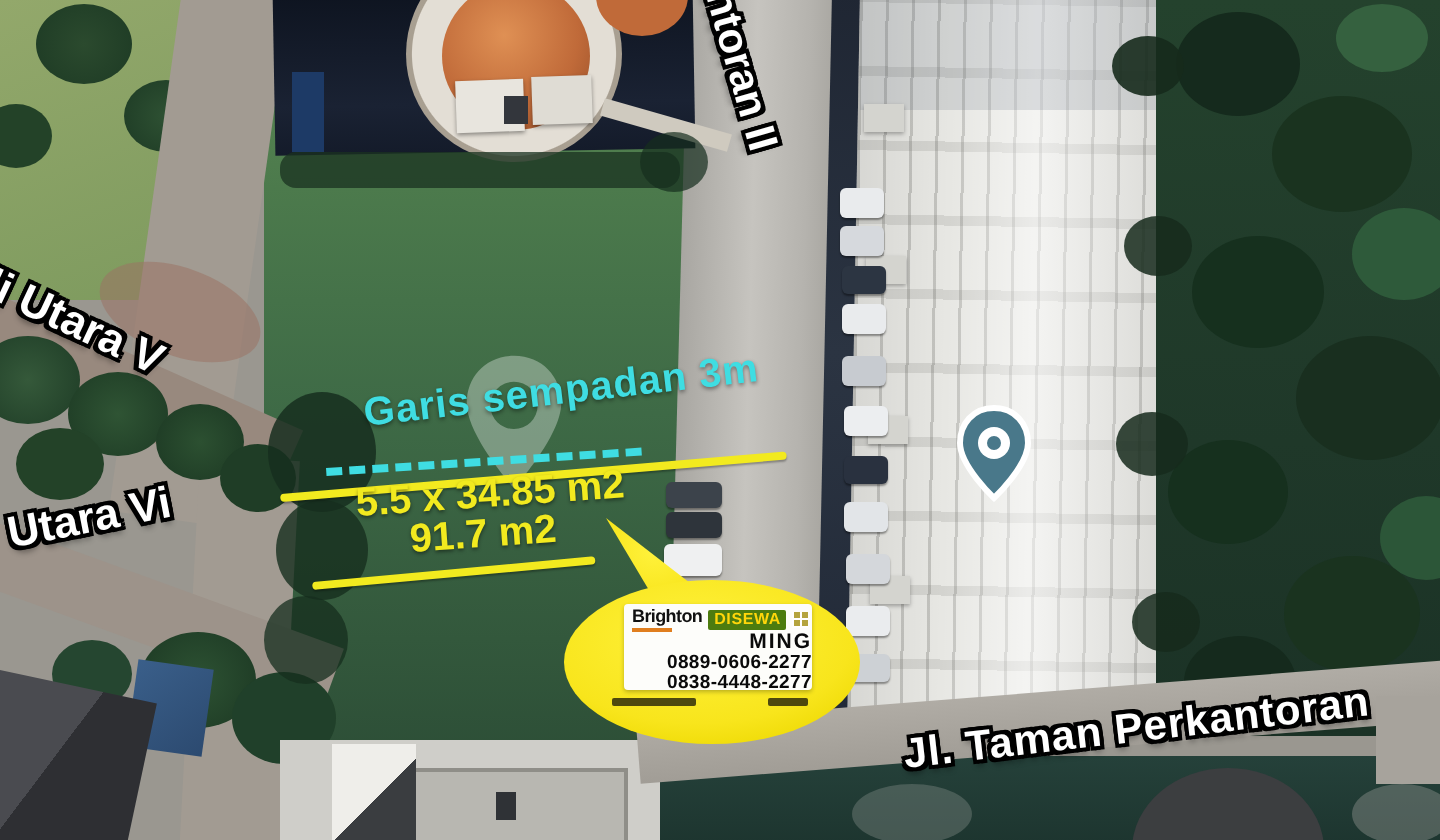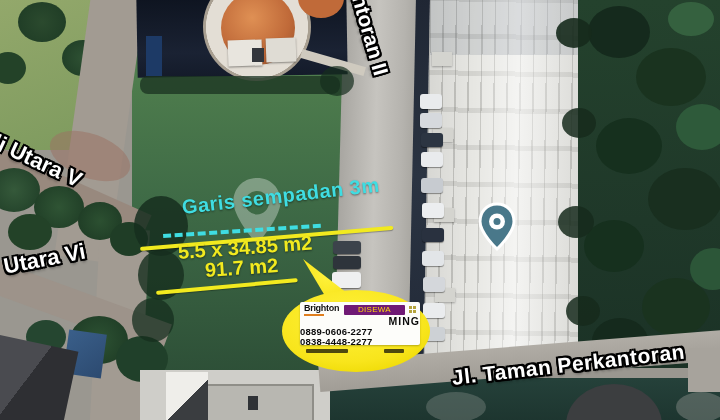--- a/index.html
+++ b/index.html
@@ -11,27 +11,27 @@
     text-shadow:-2px -2px 0 #000,2px -2px 0 #000,-2px 2px 0 #000,2px 2px 0 #000,
                 -2px 0 0 #000,2px 0 0 #000,0 -2px 0 #000,0 2px 0 #000,0 3px 3px rgba(0,0,0,.45);}
   .ann{position:absolute;font-weight:700;white-space:nowrap;text-shadow:0 1px 2px rgba(0,0,0,.45);}
   .yellowline{position:absolute;height:4px;background:#f2ea1f;transform-origin:0 0;border-radius:2px;box-shadow:0 1px 1px rgba(0,0,0,.3);}
   .car{position:absolute;border-radius:3px;box-shadow:0 1px 1px rgba(0,0,0,.4);}
   .wm{color:rgba(255,255,255,.33);font-weight:700;position:absolute;white-space:nowrap;}
   .card{position:absolute;background:#fdfdfa;border-radius:2px;box-shadow:0 1px 2px rgba(0,0,0,.25);}
   .card-row1{display:flex;align-items:center;padding:2px 4px 0 4px;gap:3px;}
   .brand{font-size:9px;font-weight:900;color:#111;letter-spacing:-.3px;line-height:1;}
   .brandbar{width:20px;height:2px;background:#e07e1e;margin-top:1px;}
-  .badge{margin-left:auto;background:#701a75;color:#ffd60a;font-size:8px;font-weight:400;
-    padding:1px 14px;border-radius:1px;letter-spacing:.3px;line-height:1.1;}
+  .badge{margin-left:auto;background:#4d7c0f;color:#ffd60a;font-size:8px;font-weight:700;
+    padding:1px 3px;border-radius:1px;letter-spacing:.3px;line-height:1.1;}
   .gridicon{width:8px;height:8px;background-color:#b5a43e;flex:0 0 auto;
     background-image:repeating-linear-gradient(0deg,#fff 0 1px,transparent 1px 4px),
                      repeating-linear-gradient(90deg,#fff 0 1px,transparent 1px 4px);}
   .agent{font-size:10.5px;font-weight:800;color:#0a0a0a;text-align:right;line-height:1.05;letter-spacing:1px;}
-  .phone{font-size:9.5px;font-weight:800;color:#0a0a0a;text-align:left;line-height:1.1;letter-spacing:.2px;}
+  .phone{font-size:9.5px;font-weight:800;color:#0a0a0a;text-align:right;line-height:1.1;letter-spacing:.2px;}
   .fineprint{position:absolute;height:4px;background:rgba(35,32,10,.8);border-radius:1px;}
 </style>
 </head>
 <body>
 
 <div id="stage">
 
   <div class="abs" style="left:132px;top:0;width:224px;height:376px;
        background:linear-gradient(180deg,#5d8a55 0%,#4c7a4c 25%,#3e6a46 55%,#33583c 85%,#2d4f37 100%);"></div>
 
@@ -170,21 +170,21 @@
     <defs>
       <radialGradient id="gy" cx="45%" cy="35%" r="75%">
         <stop offset="0%" stop-color="#fff23c"></stop>
           <stop offset="70%" stop-color="#f8e51c"></stop>
           <stop offset="100%" stop-color="#ecd800"></stop>
       </radialGradient>
     </defs>
     <path d="M303 259 L331 306 L356 300 Z" fill="url(#gy)"></path>
     <ellipse cx="356" cy="331" rx="74" ry="41" fill="url(#gy)"></ellipse>
   </svg>
-  <div class="card" style="left:300px;top:302px;width:120px;height:43px;">
+  <div class="card" style="left:312px;top:302px;width:94px;height:43px;">
     <div class="card-row1">
       <div>
         <div class="brand">Brighton</div>
         <div class="brandbar"></div>
       </div>
       <div class="badge">DISEWA</div>
       <div class="gridicon"></div>
     </div>
     <div class="agent">MING</div>
     <div class="phone">0889-0606-2277</div>

